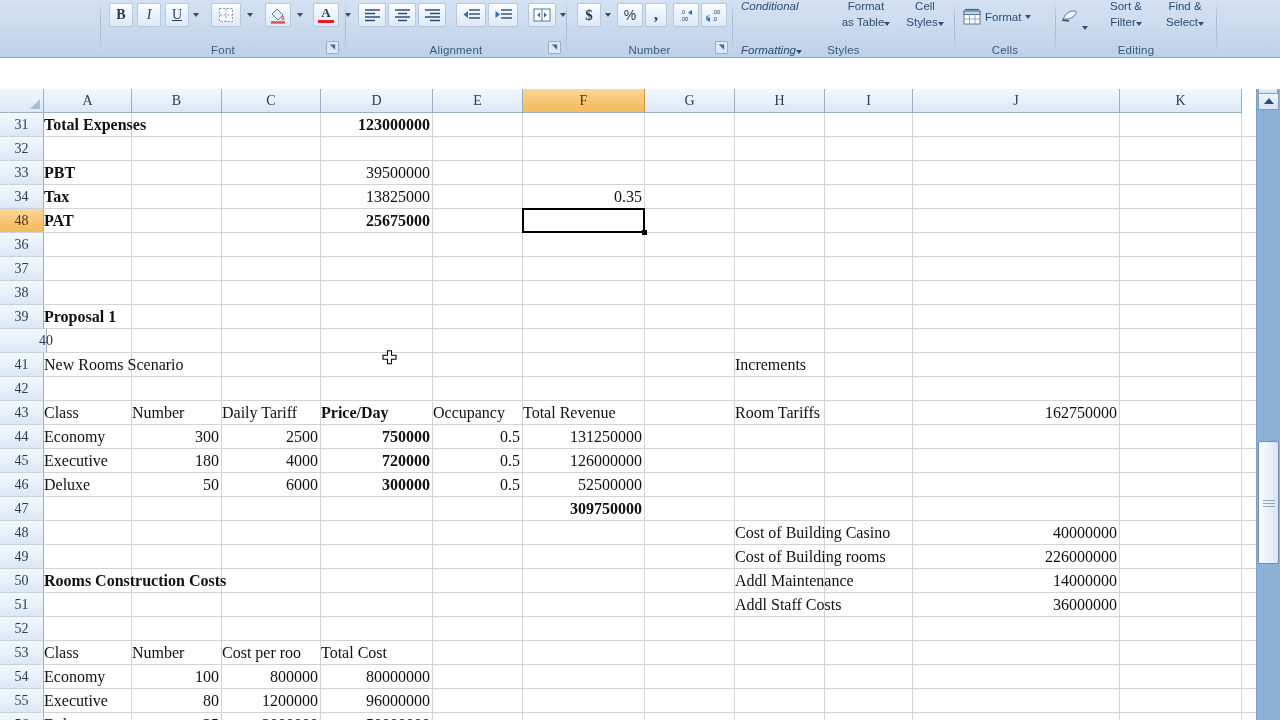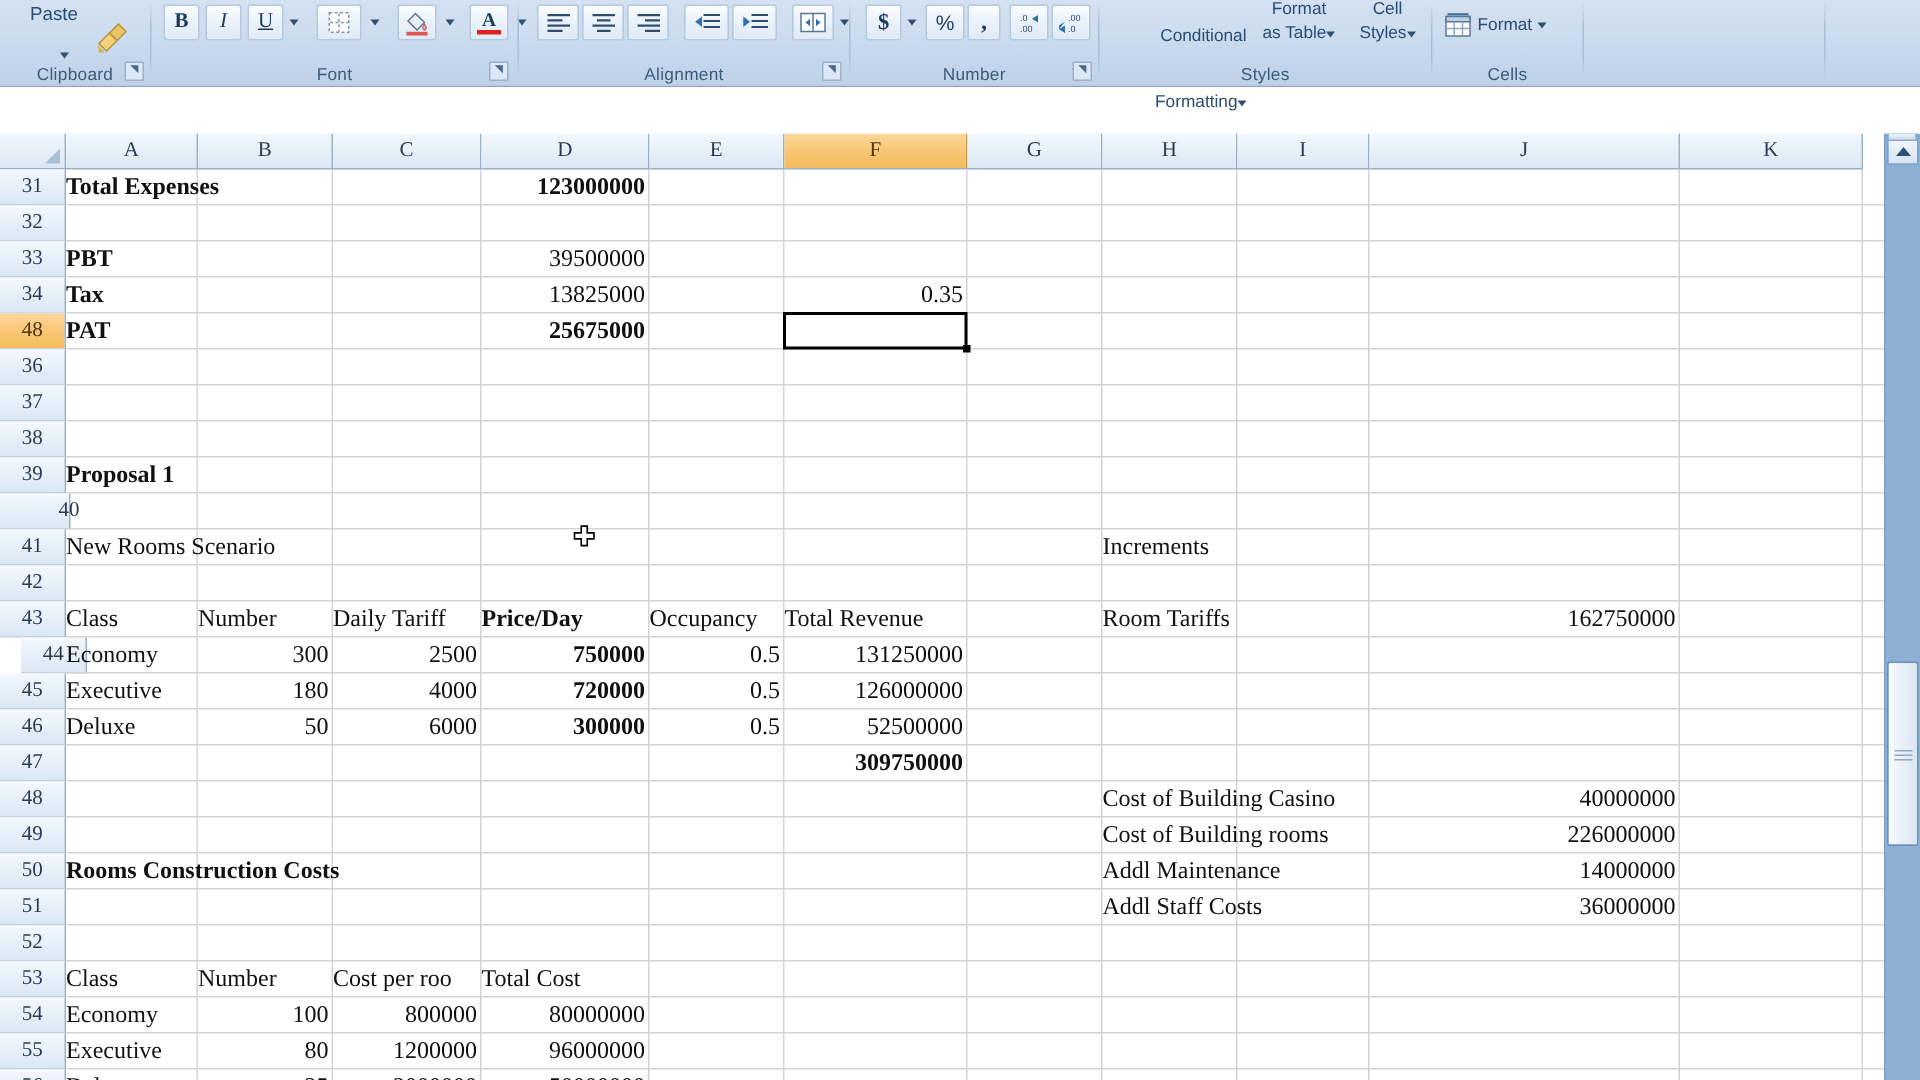--- a/index.html
+++ b/index.html
@@ -184,31 +184,20 @@
     position:absolute;width:15px;height:15px;pointer-events:none;
   }
 </style>
 </head>
 <body>
 
 <div class="app">
 
   <div class="ribbon">
 
-    <div class="grp" style="left:0;width:100px;">
-      <div class="cap" id="paste-label">Paste</div>
-      <div id="paste-caret"><span class="caret"></span></div>
-      <svg class="brush" style="left:62px;top:12px;" viewBox="0 0 26 24">
-        <path d="M4 17 L11 10 L16 15 L9 22 Z" fill="#f3d27a" stroke="#b8913c" stroke-width="1"></path>
-        <path d="M11 10 L17 4 L22 9 L16 15 Z" fill="#e8c463" stroke="#b8913c" stroke-width="1"></path>
-        <path d="M3 18 L8 23 L4 23 Z" fill="#d9b44a"></path>
-      </svg>
-      <div class="grp-label">Clipboard</div>
-      <div class="dlg" style="right:4px;">◥</div>
-    </div>
     <div class="grp-sep" style="left:100px;"></div>
 
     <div class="grp" style="left:101px;width:244px;">
       <div class="btn fb" style="left:8px;">
           <span style="font-family:'Liberation Serif',serif;font-weight:bold;">B</span>
         </div>
       <div class="btn fb" style="left:36px;">
           <span style="font-family:'Liberation Serif',serif;font-style:italic;">I</span>
         </div>
       <div class="btn fb" style="left:64px;">
@@ -352,21 +341,21 @@
           <path d="M1 10 L5 7.5 L1 12.5 Z" fill="#2f6fb0"></path>
           <path d="M1 12.5 L5 10 L5 15 Z" fill="#2f6fb0"></path>
         </svg>
       </div>
       <div class="grp-label">Number</div>
       <div class="dlg" style="right:4px;">◥</div>
     </div>
     <div class="grp-sep" style="left:732px;"></div>
 
     <div class="grp" style="left:733px;width:221px;">
-      <div style="position:absolute;left:8px;top:18px;width:90px;text-align:right;">
+      <div style="position:absolute;left:8px;top:0;width:90px;text-align:left;font-style:italic;">
         <div class="cap" style="position:static;display:block;">Conditional</div>
         <div class="cap" style="position:static;display:inline-block;margin-top:32px;">Formatting</div><span class="caret"></span>
       </div>
       <div style="position:absolute;left:98px;top:0;width:70px;text-align:center;">
         <div class="cap" style="position:static;display:block;">Format</div>
         <div class="cap" style="position:static;display:inline-block;">as Table</div><span class="caret"></span>
       </div>
       <div style="position:absolute;left:166px;top:0;width:52px;text-align:center;">
         <div class="cap" style="position:static;display:block;">Cell</div>
         <div class="cap" style="position:static;display:inline-block;">Styles</div><span class="caret"></span>
@@ -385,20 +374,38 @@
           <line x1="1" y1="11" x2="17" y2="11" stroke="#8fa8c0"></line>
           <line x1="2" y1="1.5" x2="16" y2="1.5" stroke="#3f6894" stroke-width="1.2"></line>
         </svg>
         <span class="cap" style="position:static;">Format</span>
         <span class="caret"></span>
       </div>
       <div class="grp-label">Cells</div>
     </div>
     <div class="grp-sep" style="left:1055px;"></div>
 
+    <div class="grp" style="left:1056px;width:160px;">
+      <div style="position:absolute;left:4px;top:8px;">
+        <svg width="22" height="17" viewBox="0 0 22 17">
+          <path d="M3 11 q4 -9 12 -8 q3 1 -1 5 q-4 4 -11 3 Z" fill="#f2f5f9" stroke="#5a7794"></path>
+          <path d="M2 12 L9 13" stroke="#2f4d6e" stroke-width="1.6"></path>
+        </svg>
+      </div>
+      <div style="position:absolute;left:26px;top:16px;"><span class="caret"></span></div>
+      <div style="position:absolute;left:42px;top:0;width:56px;text-align:center;">
+        <div class="cap" style="position:static;display:block;">Sort &amp;</div>
+        <div class="cap" style="position:static;display:inline-block;">Filter</div><span class="caret"></span>
+      </div>
+      <div style="position:absolute;left:100px;top:0;width:58px;text-align:center;">
+        <div class="cap" style="position:static;display:block;">Find &amp;</div>
+        <div class="cap" style="position:static;display:inline-block;">Select</div><span class="caret"></span>
+      </div>
+      <div class="grp-label">Editing</div>
+    </div>
     <div class="grp-sep" style="left:1216px;"></div>
   </div>
 
 
   <div class="gridwrap">
     <div id="corner"></div>
     <div id="col-headers">
         <div class="colhead" style="left: 44px; width: 88px;">
           <span>A</span>
         </div>
@@ -466,21 +473,21 @@
         </div>
         <div class="rowhead" style="top: 264px;">
           <span>41</span>
         </div>
         <div class="rowhead" style="top: 288px;">
           <span>42</span>
         </div>
         <div class="rowhead" style="top: 312px;">
           <span>43</span>
         </div>
-        <div class="rowhead" style="top: 336px; margin-left: 14px;">
+        <div class="rowhead" style="top: 336px;">
           <span>44</span>
         </div>
         <div class="rowhead" style="top: 360px;">
           <span>45</span>
         </div>
         <div class="rowhead" style="top: 384px;">
           <span>46</span>
         </div>
         <div class="rowhead" style="top: 408px;">
           <span>47</span>

